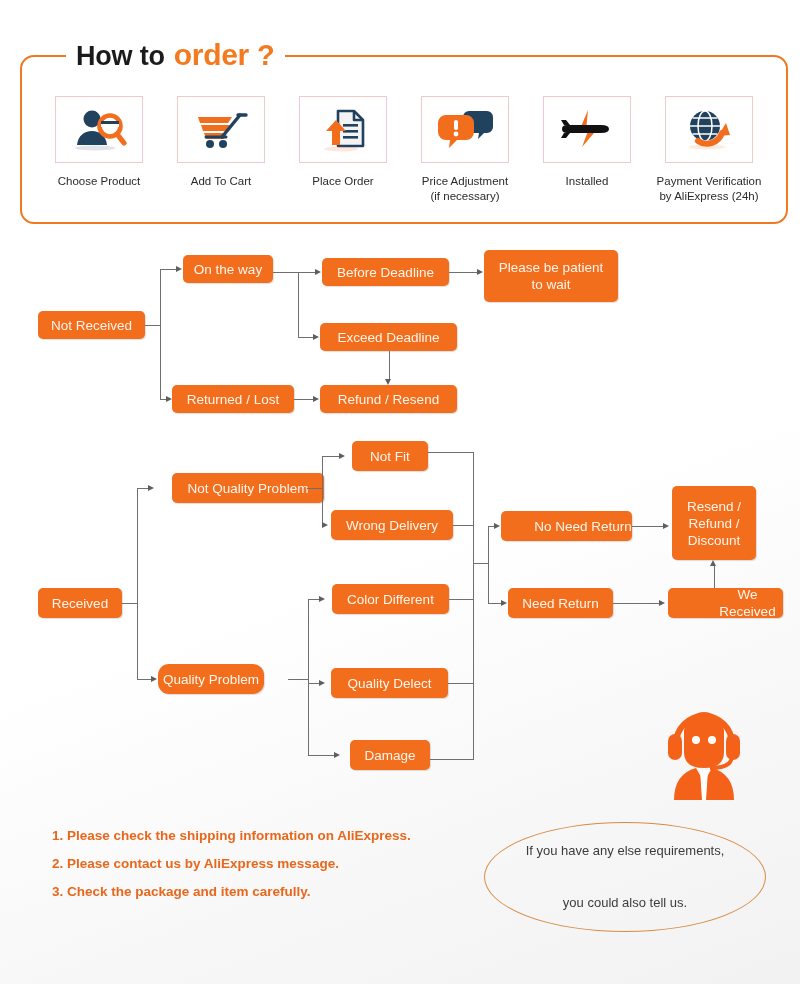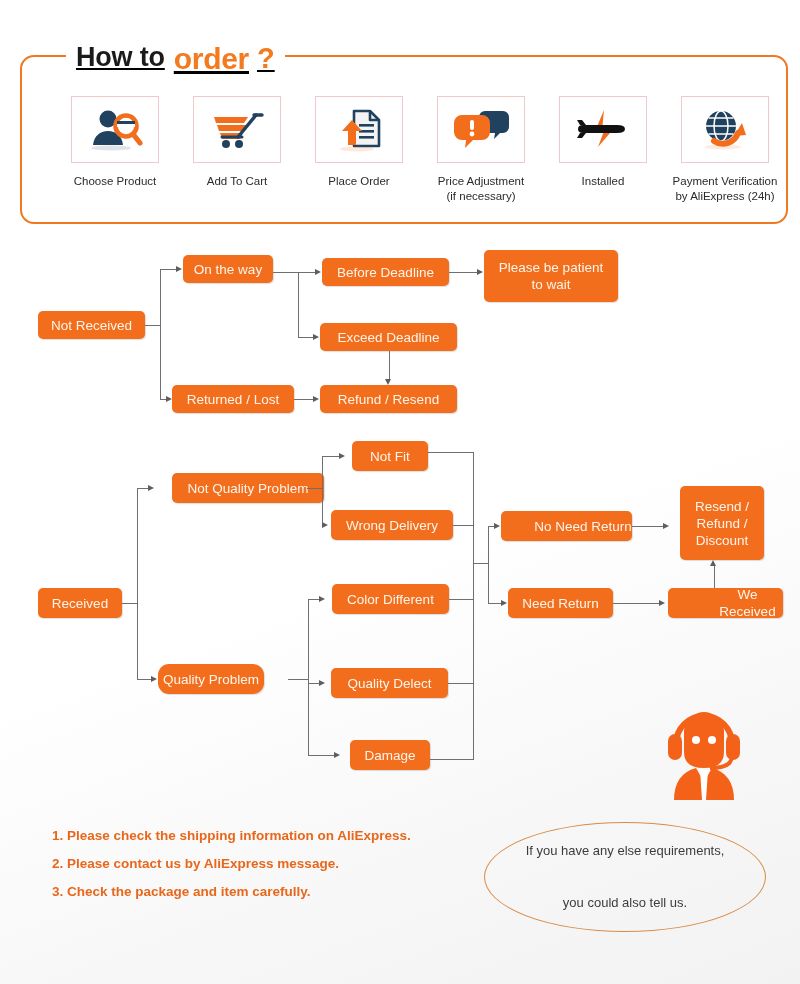--- a/index.html
+++ b/index.html
@@ -12,35 +12,35 @@
   }
   .stage{position:absolute;left:0;top:0;width:800px;height:984px;}
 
   
   .order-frame{
     position:absolute;left:20px;top:55px;width:768px;height:169px;
     border:2.5px solid #F07820;border-radius:14px;box-sizing:border-box;
   }
   .title-mask{
     position:absolute;left:66px;top:42px;height:30px;background:#ffffff;
-    padding:0 10px;display:flex;align-items:flex-start;text-decoration:underline;
+    padding:0 10px;display:flex;align-items:flex-end;
   }
   .title-mask .t1{
     font-size:27px;font-weight:bold;color:#1b1b1b;letter-spacing:-.2px;
   }
   .title-mask .t2{
     font-size:30px;font-weight:bold;color:#F47A1F;margin-left:9px;letter-spacing:-.3px;
   }
   .title-mask .t3{
     font-size:29px;font-weight:bold;color:#F47A1F;margin-left:8px;
   }
 
   .steps{
     position:absolute;left:22px;top:96px;width:764px;
-    display:flex;justify-content:flex-end;align-items:flex-start;
+    display:flex;justify-content:center;align-items:flex-start;
   }
   .step{width:122px;display:flex;flex-direction:column;align-items:center;}
   .step .iconbox{
     width:88px;height:67px;border:1px solid #EFC9CC;box-sizing:border-box;
     background:#ffffff;display:flex;align-items:center;justify-content:center;
   }
   .step .cap{
     margin-top:11px;font-size:11.5px;color:#2b2b2b;text-align:center;line-height:14.5px;
     white-space:pre-line;
   }
@@ -238,21 +238,21 @@
   <div class="fbox" style="left:331px;top:668px;width:117px;height:30px;">Quality Delect</div>
 
   <div class="fbox" style="left:350px;top:740px;width:80px;height:30px;">Damage</div>
 
   <div class="fbox" style="left:501px;top:511px;width:131px;height:30px;padding-left:33px;">No Need Return</div>
 
   <div class="fbox" style="left:508px;top:588px;width:105px;height:30px;">Need Return</div>
 
   <div class="fbox" style="left:668px;top:588px;width:115px;height:30px;padding-left:44px;">We Received</div>
 
-  <div class="fbox" style="left:672px;top:486px;width:84px;height:74px;margin-left:8px;">Resend /
+  <div class="fbox" style="left:672px;top:486px;width:84px;height:74px;">Resend /
 Refund /
 Discount</div>
 
   <div class="ln lv" style="left:137px;top:488px;height:191px;"></div>
   <div class="ln lh" style="left:122px;top:603px;width:16px;"></div>
   <div class="ln lh" style="left:137px;top:488px;width:11px;"></div>
   <div class="arw arw-r" style="left:148px;top:484.5px;"></div>
   <div class="ln lh" style="left:137px;top:679px;width:14px;"></div>
   <div class="arw arw-r" style="left:151px;top:675.5px;"></div>
 

